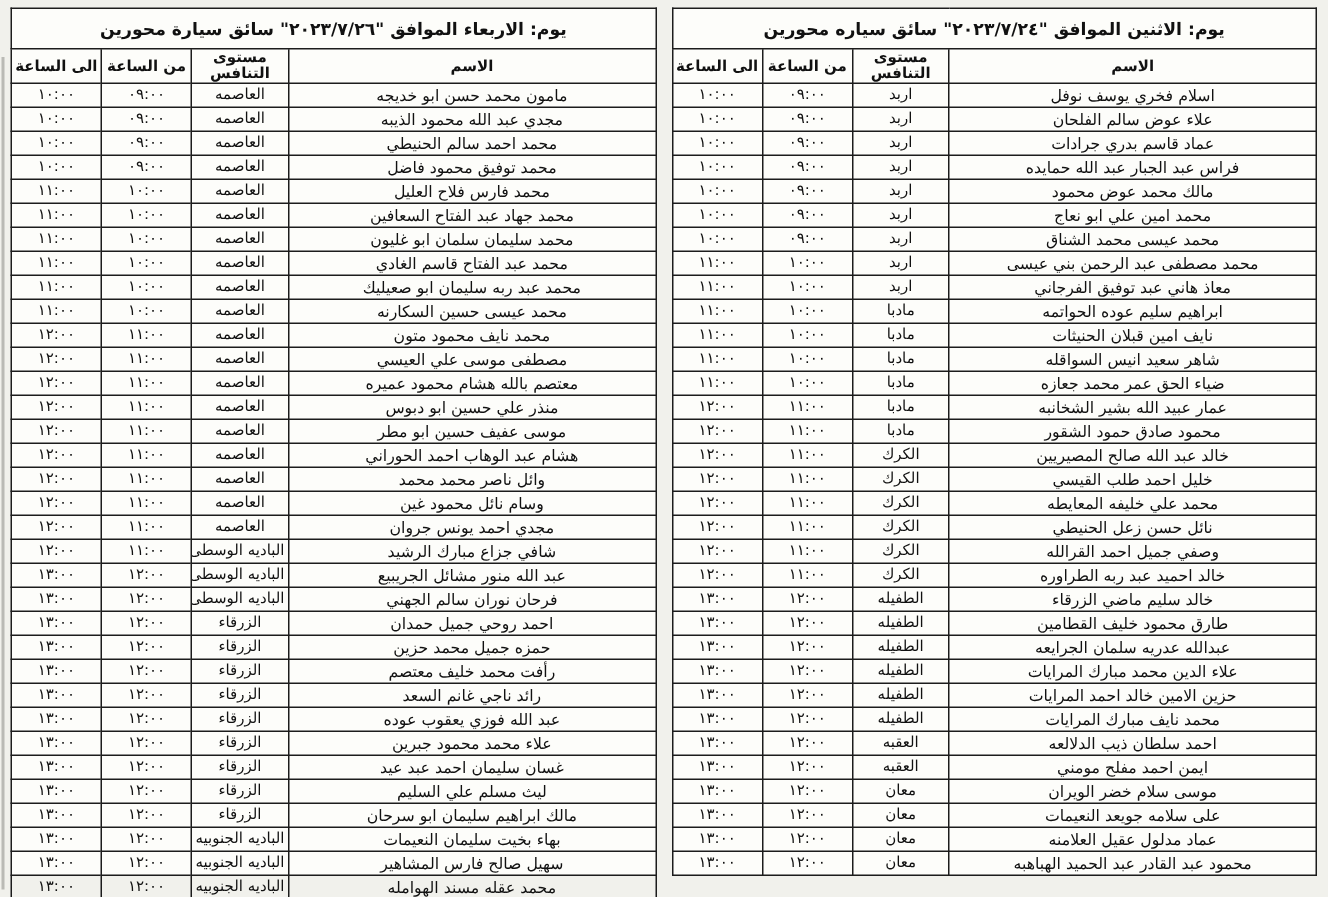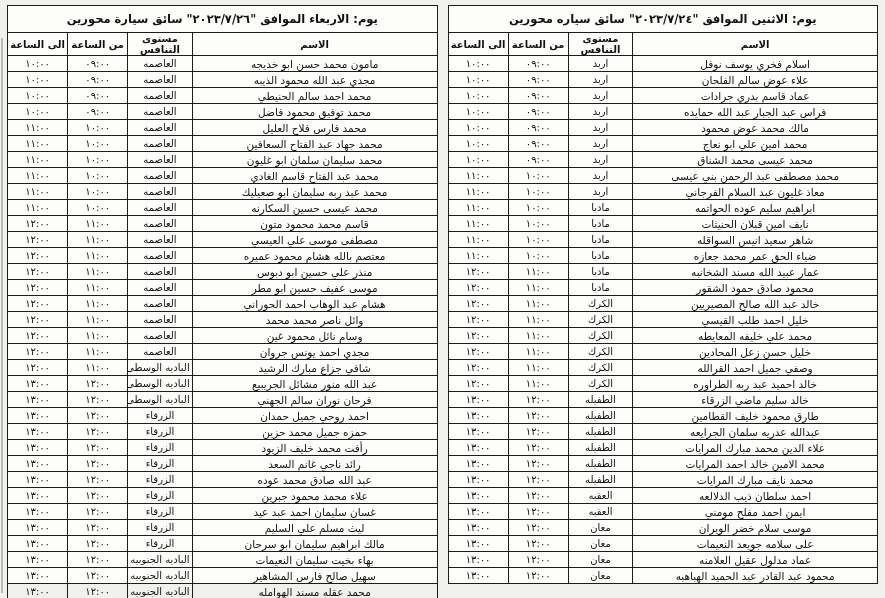--- a/index.html
+++ b/index.html
@@ -101,21 +101,21 @@
             <td class="c-from">٠٩:٠٠</td>
             <td class="c-to">١٠:٠٠</td>
           </tr>
           <tr>
             <td class="c-name">محمد مصطفى عبد الرحمن بني عيسى</td>
             <td class="c-level">اربد</td>
             <td class="c-from">١٠:٠٠</td>
             <td class="c-to">١١:٠٠</td>
           </tr>
           <tr>
-            <td class="c-name">معاذ غليون عبد السلام الفرجاني</td>
+            <td class="c-name">معاذ هاني عبد توفيق الفرجاني</td>
             <td class="c-level">اربد</td>
             <td class="c-from">١٠:٠٠</td>
             <td class="c-to">١١:٠٠</td>
           </tr>
           <tr>
             <td class="c-name">ابراهيم سليم عوده الحواتمه</td>
             <td class="c-level">مادبا</td>
             <td class="c-from">١٠:٠٠</td>
             <td class="c-to">١١:٠٠</td>
           </tr>
@@ -131,21 +131,21 @@
             <td class="c-from">١٠:٠٠</td>
             <td class="c-to">١١:٠٠</td>
           </tr>
           <tr>
             <td class="c-name">ضياء الحق عمر محمد جعازه</td>
             <td class="c-level">مادبا</td>
             <td class="c-from">١٠:٠٠</td>
             <td class="c-to">١١:٠٠</td>
           </tr>
           <tr>
-            <td class="c-name">عمار عبيد الله مسند الشخانبه</td>
+            <td class="c-name">عمار عبيد الله بشير الشخانبه</td>
             <td class="c-level">مادبا</td>
             <td class="c-from">١١:٠٠</td>
             <td class="c-to">١٢:٠٠</td>
           </tr>
           <tr>
             <td class="c-name">محمود صادق حمود الشقور</td>
             <td class="c-level">مادبا</td>
             <td class="c-from">١١:٠٠</td>
             <td class="c-to">١٢:٠٠</td>
           </tr>
@@ -161,21 +161,21 @@
             <td class="c-from">١١:٠٠</td>
             <td class="c-to">١٢:٠٠</td>
           </tr>
           <tr>
             <td class="c-name">محمد علي خليفه المعايطه</td>
             <td class="c-level">الكرك</td>
             <td class="c-from">١١:٠٠</td>
             <td class="c-to">١٢:٠٠</td>
           </tr>
           <tr>
-            <td class="c-name">خليل حسن زعل المحادين</td>
+            <td class="c-name">نائل حسن زعل الحنيطي</td>
             <td class="c-level">الكرك</td>
             <td class="c-from">١١:٠٠</td>
             <td class="c-to">١٢:٠٠</td>
           </tr>
           <tr>
             <td class="c-name">وصفي جميل احمد القرالله</td>
             <td class="c-level">الكرك</td>
             <td class="c-from">١١:٠٠</td>
             <td class="c-to">١٢:٠٠</td>
           </tr>
@@ -203,21 +203,21 @@
             <td class="c-from">١٢:٠٠</td>
             <td class="c-to">١٣:٠٠</td>
           </tr>
           <tr>
             <td class="c-name">علاء الدين محمد مبارك المرايات</td>
             <td class="c-level">الطفيله</td>
             <td class="c-from">١٢:٠٠</td>
             <td class="c-to">١٣:٠٠</td>
           </tr>
           <tr>
-            <td class="c-name">محمد الامين خالد احمد المرايات</td>
+            <td class="c-name">حزين الامين خالد احمد المرايات</td>
             <td class="c-level">الطفيله</td>
             <td class="c-from">١٢:٠٠</td>
             <td class="c-to">١٣:٠٠</td>
           </tr>
           <tr>
             <td class="c-name">محمد نايف مبارك المرايات</td>
             <td class="c-level">الطفيله</td>
             <td class="c-from">١٢:٠٠</td>
             <td class="c-to">١٣:٠٠</td>
           </tr>
@@ -335,21 +335,21 @@
             <td class="c-from">١٠:٠٠</td>
             <td class="c-to">١١:٠٠</td>
           </tr>
           <tr>
             <td class="c-name">محمد عيسى حسين السكارنه</td>
             <td class="c-level">العاصمه</td>
             <td class="c-from">١٠:٠٠</td>
             <td class="c-to">١١:٠٠</td>
           </tr>
           <tr>
-            <td class="c-name">قاسم محمد محمود متون</td>
+            <td class="c-name">محمد نايف محمود متون</td>
             <td class="c-level">العاصمه</td>
             <td class="c-from">١١:٠٠</td>
             <td class="c-to">١٢:٠٠</td>
           </tr>
           <tr>
             <td class="c-name">مصطفى موسى علي العيسي</td>
             <td class="c-level">العاصمه</td>
             <td class="c-from">١١:٠٠</td>
             <td class="c-to">١٢:٠٠</td>
           </tr>
@@ -419,33 +419,33 @@
             <td class="c-from">١٢:٠٠</td>
             <td class="c-to">١٣:٠٠</td>
           </tr>
           <tr>
             <td class="c-name">حمزه جميل محمد حزين</td>
             <td class="c-level">الزرقاء</td>
             <td class="c-from">١٢:٠٠</td>
             <td class="c-to">١٣:٠٠</td>
           </tr>
           <tr>
-            <td class="c-name">رأفت محمد خليف الزيود</td>
+            <td class="c-name">رأفت محمد خليف معتصم</td>
             <td class="c-level">الزرقاء</td>
             <td class="c-from">١٢:٠٠</td>
             <td class="c-to">١٣:٠٠</td>
           </tr>
           <tr>
             <td class="c-name">رائد ناجي غانم السعد</td>
             <td class="c-level">الزرقاء</td>
             <td class="c-from">١٢:٠٠</td>
             <td class="c-to">١٣:٠٠</td>
           </tr>
           <tr>
-            <td class="c-name">عبد الله صادق محمد عوده</td>
+            <td class="c-name">عبد الله فوزي يعقوب عوده</td>
             <td class="c-level">الزرقاء</td>
             <td class="c-from">١٢:٠٠</td>
             <td class="c-to">١٣:٠٠</td>
           </tr>
           <tr>
             <td class="c-name">علاء محمد محمود جبرين</td>
             <td class="c-level">الزرقاء</td>
             <td class="c-from">١٢:٠٠</td>
             <td class="c-to">١٣:٠٠</td>
           </tr>

